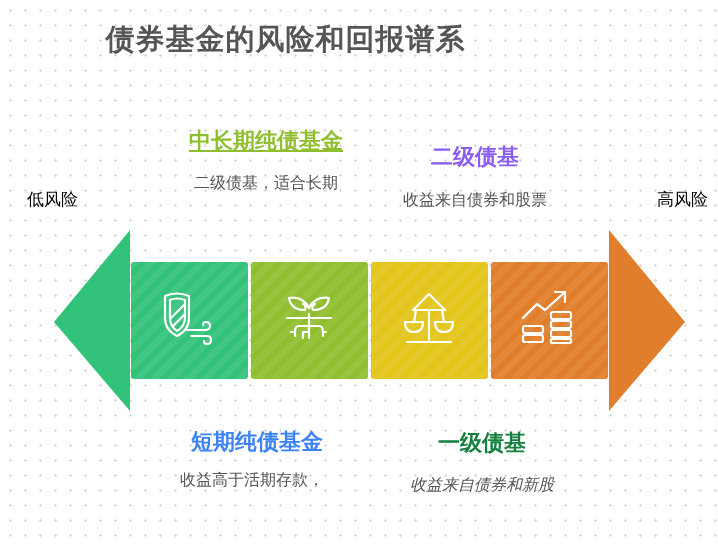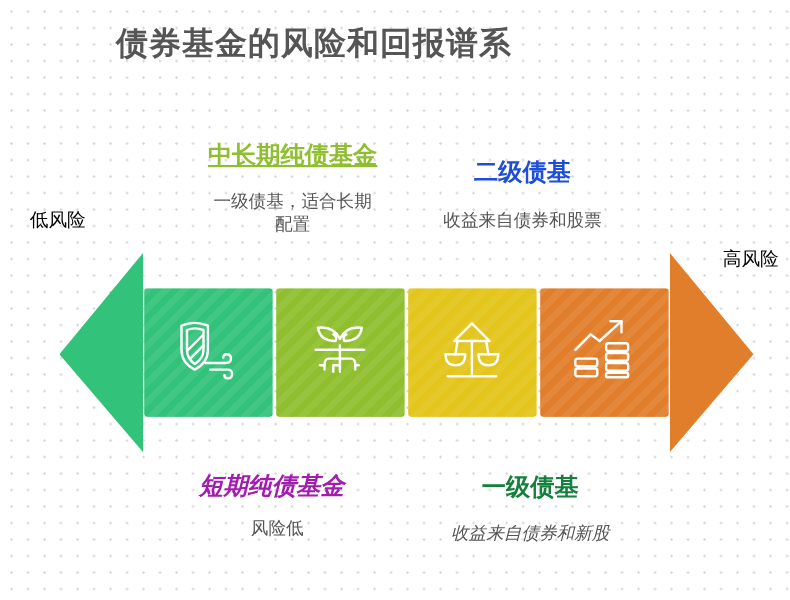--- a/index.html
+++ b/index.html
@@ -30,29 +30,28 @@
     background-image: repeating-linear-gradient(135deg, rgba(255,255,255,0.07) 0 6px, rgba(255,255,255,0) 6px 12px);
   }
   .box svg { position:absolute; left:26px; top:26px; width:65px; height:65px; }
 </style>
 </head>
 <body>
 
 <div class="title">债券基金的风险和回报谱系</div>
 
 <div class="side-label" style="left:27px;">低风险</div>
-<div class="side-label" style="left:657px;margin-top:36px;">高风险</div>
+<div class="side-label" style="left:657px;">高风险</div>
 
 <div class="heading" style="left:146px; top:126px; color:#8fbf2f;text-decoration:underline;">中长期纯债基金</div>
 <div class="desc" style="left:156px; top:172px;">
-  <div>一级债基，适合长期</div>
-  <div>配置</div>
+  <div>二级债基，适合长期</div>
 </div>
 
-<div class="heading" style="left:355px; top:142px; color:#1d4ed8;">二级债基</div>
+<div class="heading" style="left:355px; top:142px; color:#8b5cf6;">二级债基</div>
 <div class="desc" style="left:365px; top:189px;">
   <div>收益来自债券和股票</div>
 </div>
 
 <svg class="arrow" style="left:54px; top:230px;" width="78" height="181">
   <polygon points="76,0 76,181 0,92" fill="#33c27a"></polygon>
 </svg>
 
 <svg class="arrow" style="left:609px; top:230px;" width="78" height="181">
   <polygon points="0,0 0,181 76,92" fill="#e17e2c"></polygon>
@@ -101,21 +100,21 @@
     <polyline points="38,4 48,4 48,14"></polyline>
     <rect x="6" y="38" width="20" height="7" rx="2"></rect>
     <rect x="6" y="47" width="20" height="7" rx="2"></rect>
     <rect x="34" y="24" width="20" height="7" rx="2"></rect>
     <rect x="34" y="33" width="20" height="7" rx="2"></rect>
     <rect x="34" y="42" width="20" height="7" rx="2"></rect>
     <rect x="34" y="51" width="20" height="4" rx="1"></rect>
   </svg>
 </div>
 
-<div class="heading" style="left:127px; top:427px; color:#a21caf;font-style:italic;">短期纯债基金</div>
+<div class="heading" style="left:137px; top:427px; color:#3b82f6;">短期纯债基金</div>
 <div class="desc" style="left:142px; top:469px;">
-  <div>风险低</div>
+  <div>收益高于活期存款，</div>
 </div>
 
 <div class="heading" style="left:362px; top:428px; color:#15803d;">一级债基</div>
 <div class="desc" style="left:372px; top:474px;font-style:italic;">
   <div>收益来自债券和新股</div>
 </div>
 
 </body></html>

